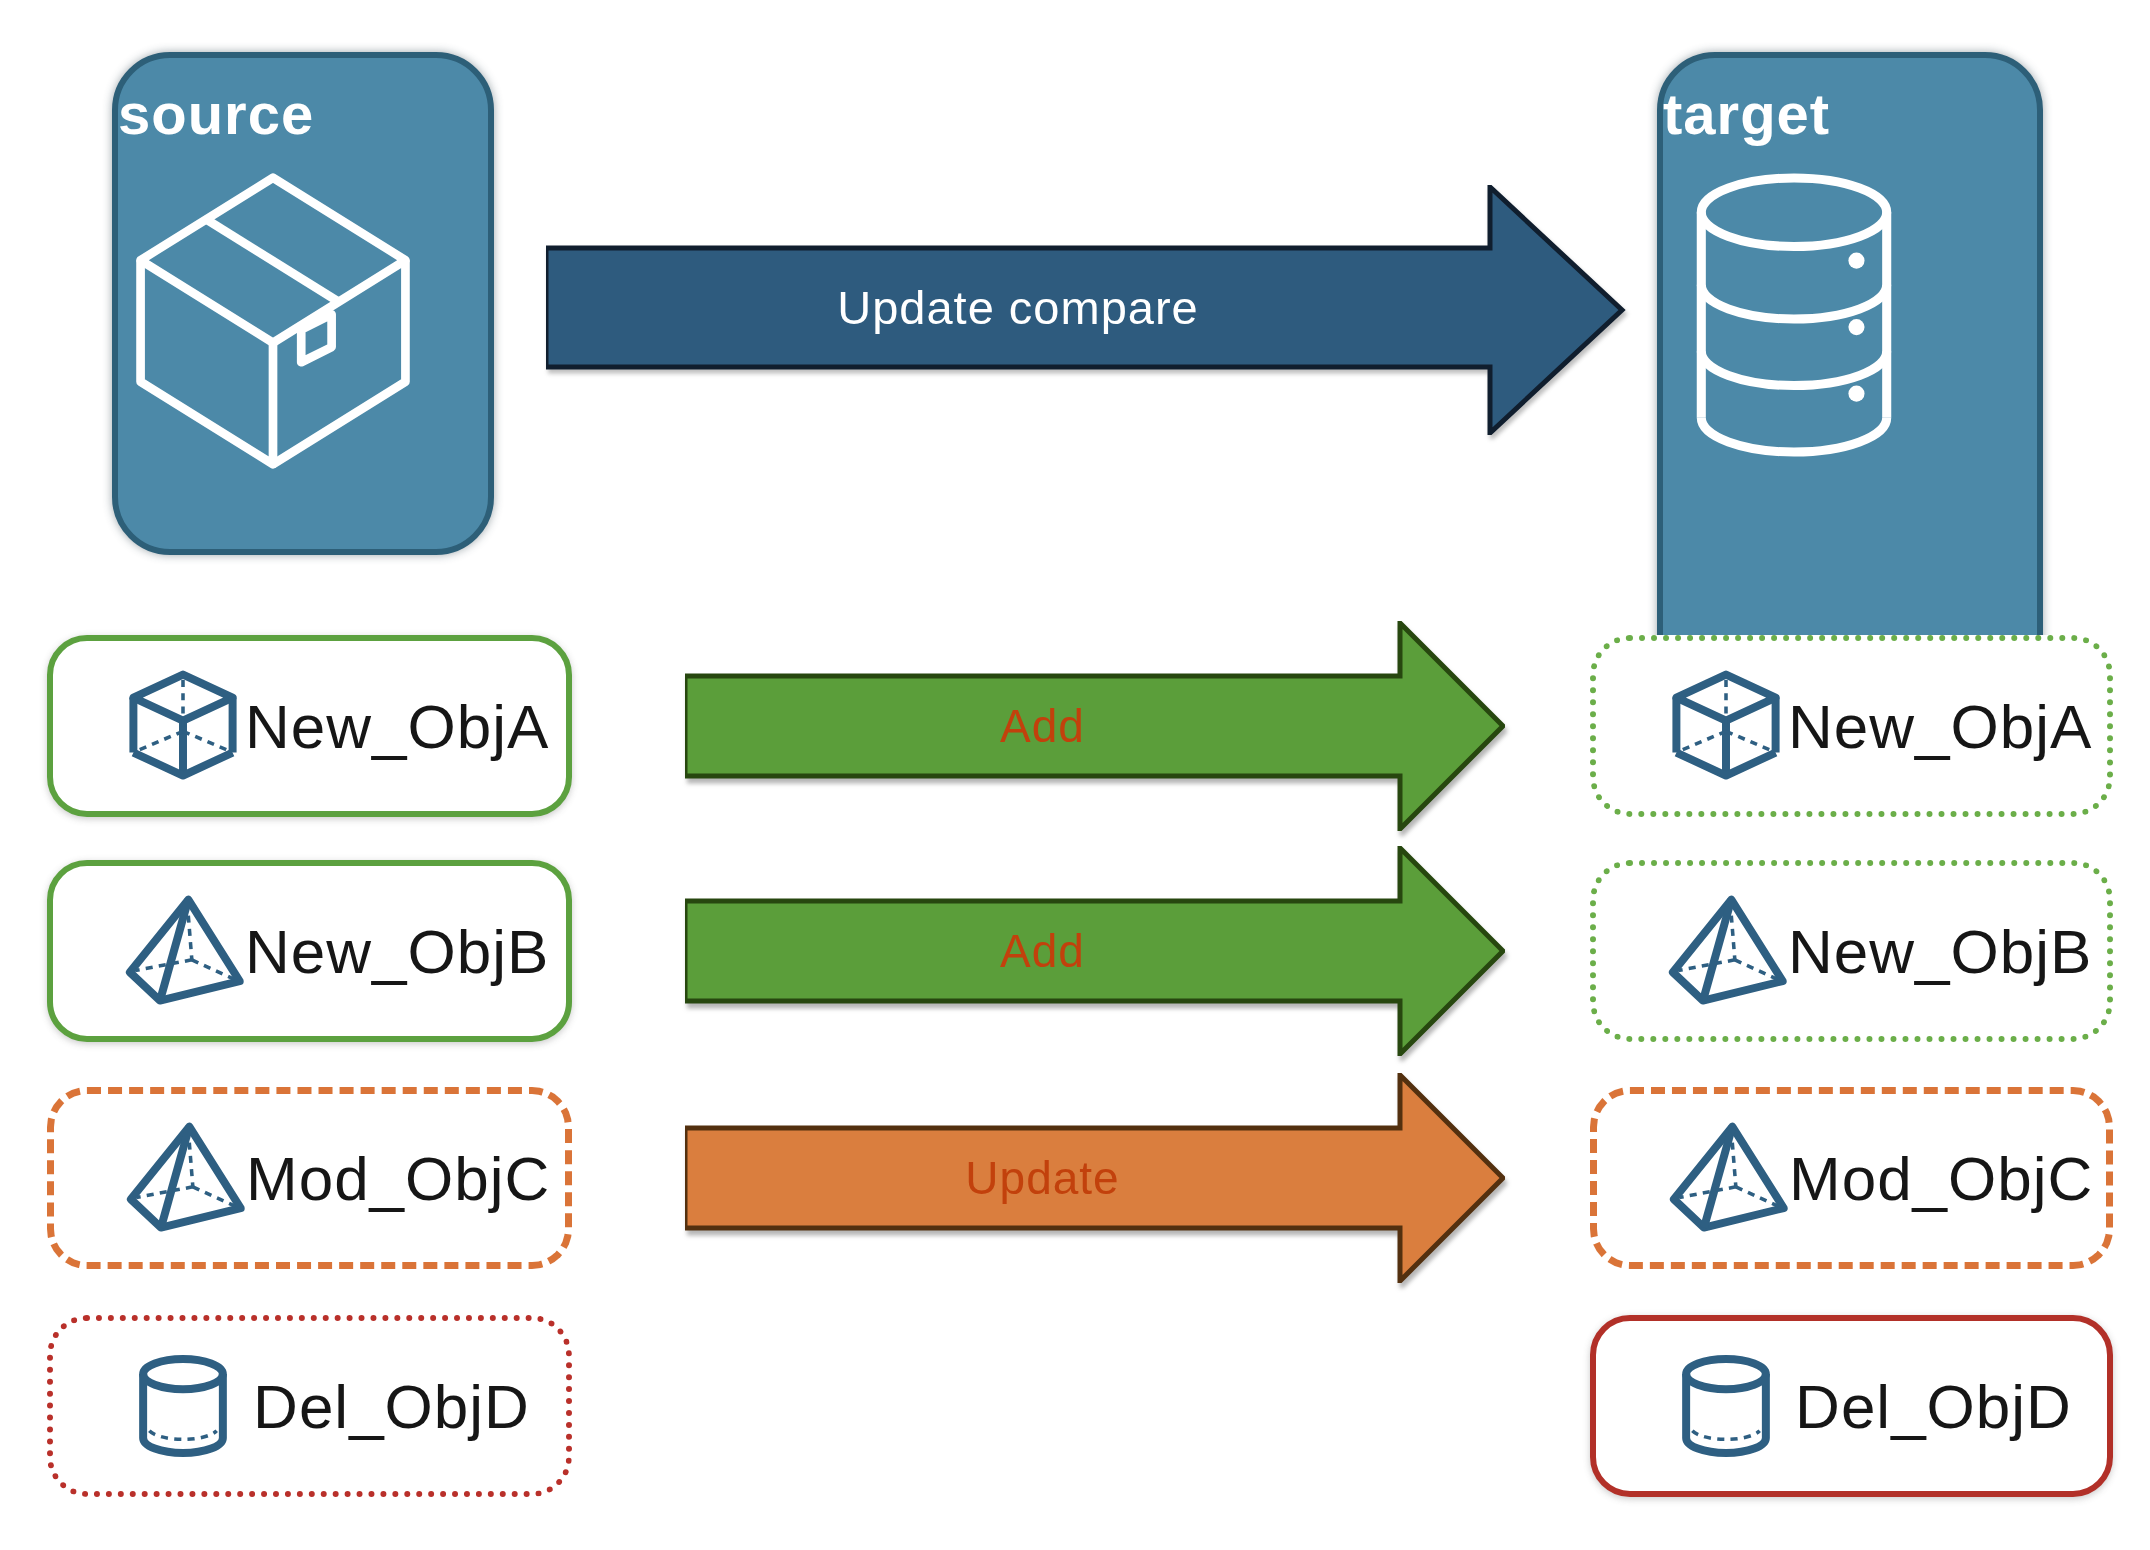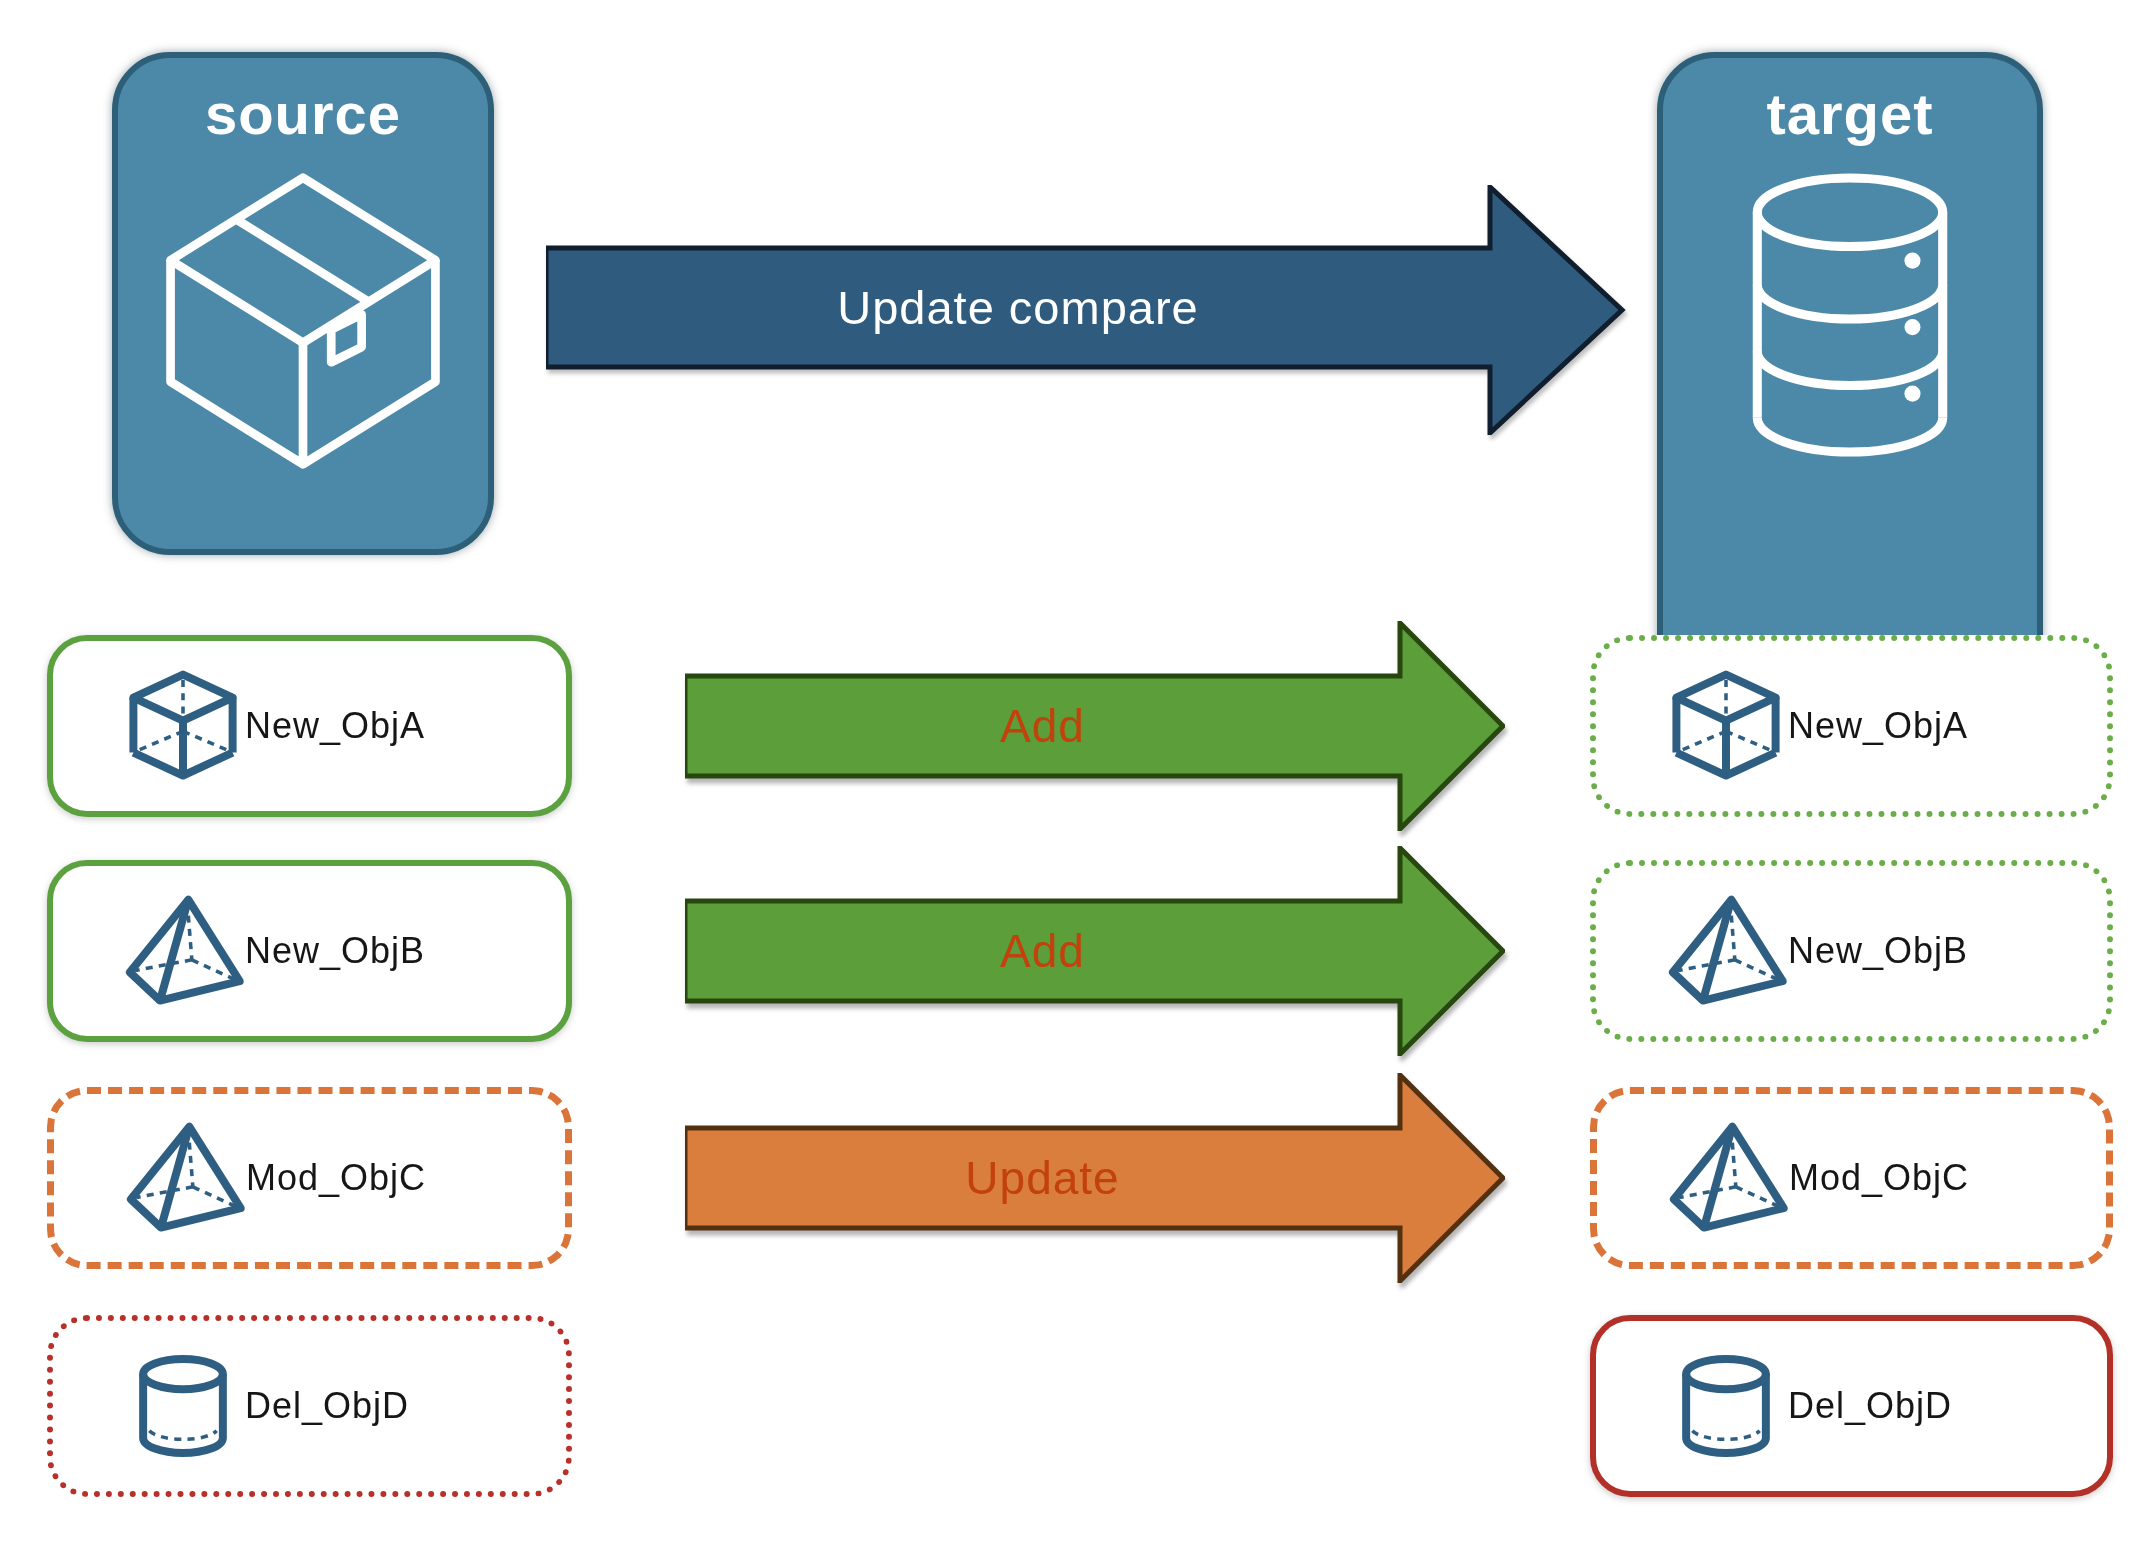--- a/index.html
+++ b/index.html
@@ -10,21 +10,21 @@
     font-family:"Liberation Sans", sans-serif;
     overflow:hidden;
   }
   
   .node{
     position:absolute;
     background:#4C89A8;
     border:6px solid #2D5F78;
     border-radius:58px;
     box-shadow:0 0 10px rgba(40,60,70,0.45);
-    display:flex;flex-direction:column;align-items:center;
+    display:flex;flex-direction:column;align-items:flex-start;
     box-sizing:border-box;
   }
   .node-source{left:112px;top:52px;width:382px;height:503px;}
   .node-target{left:1657px;top:52px;width:386px;height:649px;}
   .node-title{
     margin-top:24px;
     color:#ffffff;font-size:58px;font-weight:bold;letter-spacing:1px;
     line-height:1.1;
   }
   .node-icon{margin-top:10px;}
@@ -37,22 +37,22 @@
     color:#ffffff;font-size:47px;letter-spacing:1px;
   }
   
   .obj-box{
     position:absolute;width:525px;height:182px;
     border-radius:40px;background:#ffffff;
     display:flex;align-items:center;
     padding-left:68px;padding-right:28px;box-sizing:border-box;
   }
   .obj-box .obj-label{
-    flex:1;
-    color:#161616;font-size:36px;letter-spacing:1px;
+    flex:1;text-align:center;
+    color:#161616;font-size:62px;letter-spacing:1px;
     white-space:nowrap;
   }
   .obj-box svg{flex:0 0 auto;}
   .col-right{width:523px;}
   .b-green-solid {border:6px solid #5CA13F; box-shadow:0 2px 7px rgba(80,80,80,0.3);}
   .b-green-dotted{border:6px dotted #6BAE49;}
   .b-orange-dashed{border:7px dashed #DA7438;}
   .b-red-dotted  {border:6px dotted #B9302A;}
   .b-red-solid   {border:6px solid #B23028; box-shadow:0 2px 7px rgba(80,80,80,0.3);}
   

